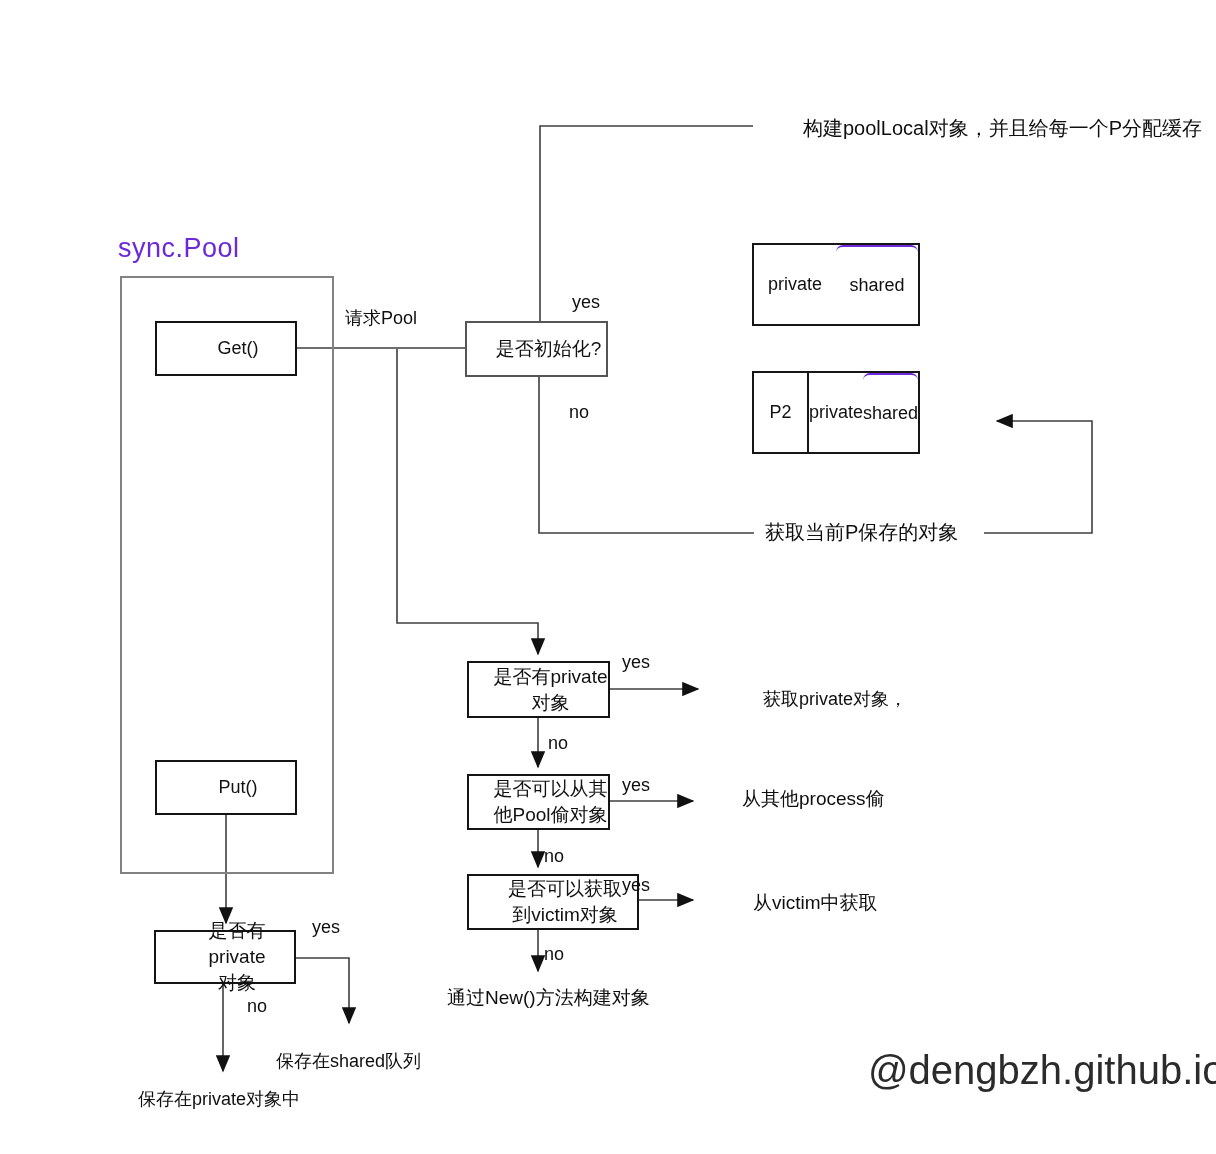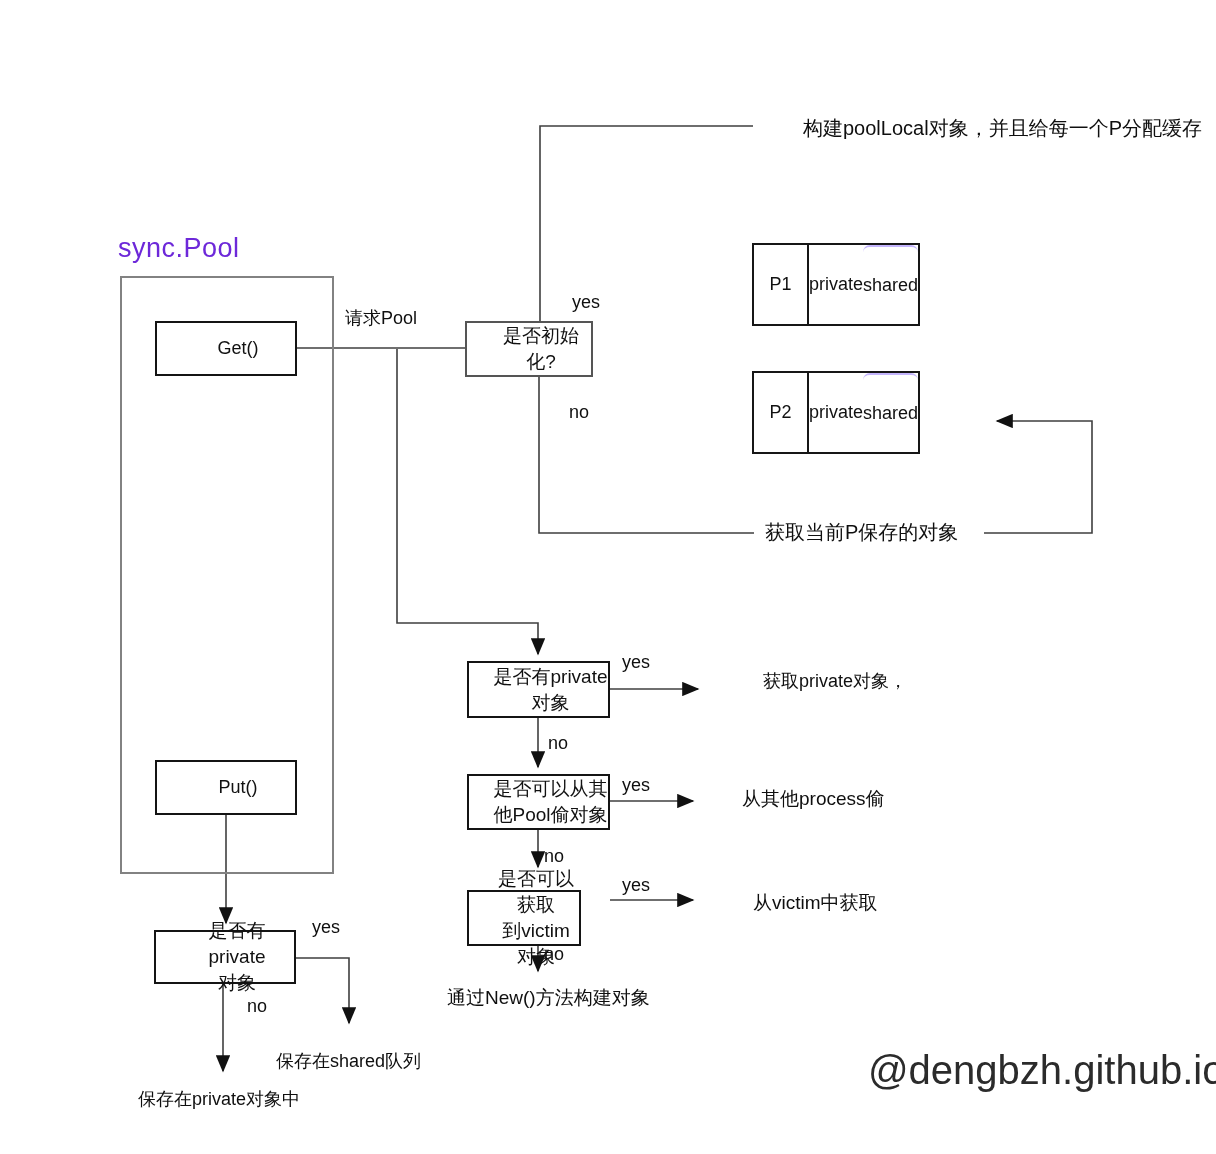--- a/index.html
+++ b/index.html
@@ -54,21 +54,21 @@
   .edge-label {
     font-size: 18px;
     color: #0f0f0f;
     white-space: nowrap;
   }
   .annot {
     font-size: 19px;
     color: #0f0f0f;
     white-space: nowrap;
   }
-  .annot.center { text-align: center; }
+  .annot.center { text-align: center; margin-top: 18px; }
   .annot .ln2 { line-height: 28px; }
   .ptable {
     display: flex;
     border: 2px solid #161616;
     background: #ffffff;
     box-sizing: border-box;
   }
   .ptable .pname {
     width: 71px;
     display: flex;
@@ -82,21 +82,21 @@
     display: flex;
     flex-direction: row;
   }
   .ptable .pcell {
     flex: 1;
     display: flex;
     align-items: center;
     justify-content: center;
     font-size: 18px;
   }
-  .ptable .pcell + .pcell { border-top: 2px solid #c4b5fd; border-radius: 7px; }
+  .ptable .pcell + .pcell { border-top: 2px solid #6d28d9; border-radius: 7px; }
   .watermark {
     font-size: 40px;
     color: #2b2b2b;
     white-space: nowrap;
   }
 </style>
 </head>
 <body>
 
 <div class="canvas">
@@ -144,31 +144,30 @@
   <div class="abs node" style="left:155px; top:321px; width:142px; height:55px;">
     <span>Get()</span>
   </div>
 
   <div class="abs node" style="left:155px; top:760px; width:142px; height:55px;">
     <span>Put()</span>
   </div>
 
   <div class="abs edge-label" style="left:345px; top:306px;">请求Pool</div>
 
-  <div class="abs node gray" style="left:465px; top:321px; width:128px; height:56px; font-size:19px;">
+  <div class="abs node gray" style="left:465px; top:321px; width:143px; height:56px; font-size:19px;">
     <span>是否初始化?</span>
   </div>
 
   <div class="abs edge-label" style="left:572px; top:292px;">yes</div>
   <div class="abs edge-label" style="left:569px; top:402px;">no</div>
 
   <div class="abs annot" style="left:765px; top:115px; font-size:20px;margin-left:38px;">构建poolLocal对象，并且给每一个P分配缓存</div>
 
   <div class="abs ptable" style="left:752px; top:243px; width:168px; height:83px;">
-    <div class="pname">P1</div>
     <div class="pcol">
       <div class="pcell">private</div>
       <div class="pcell">shared</div>
     </div>
   </div>
 
   <div class="abs ptable" style="left:752px; top:371px; width:168px; height:83px;">
     <div class="pname">P2</div>
     <div class="pcol">
       <div class="pcell">private</div>
@@ -194,21 +193,21 @@
   <div class="abs node" style="left:467px; top:774px; width:143px; height:56px;align-items:flex-end;">
     <div class="two-line">
       <div>是否可以从其</div>
       <div>他Pool偷对象</div>
     </div>
   </div>
   <div class="abs edge-label" style="left:622px; top:775px;">yes</div>
   <div class="abs edge-label" style="left:544px; top:846px;">no</div>
   <div class="abs annot" style="left:742px; top:786px;">从其他process偷</div>
 
-  <div class="abs node" style="left:467px; top:874px; width:114px; height:56px;margin-top:16px;">
+  <div class="abs node" style="left:467px; top:874px; width:172px; height:56px;">
     <div class="two-line">
       <div>是否可以获取</div>
       <div>到victim对象</div>
     </div>
   </div>
   <div class="abs edge-label" style="left:622px; top:875px;">yes</div>
   <div class="abs edge-label" style="left:544px; top:944px;">no</div>
   <div class="abs annot" style="left:753px; top:890px;">从victim中获取</div>
 
   <div class="abs annot" style="left:447px; top:985px;">通过New()方法构建对象</div>

